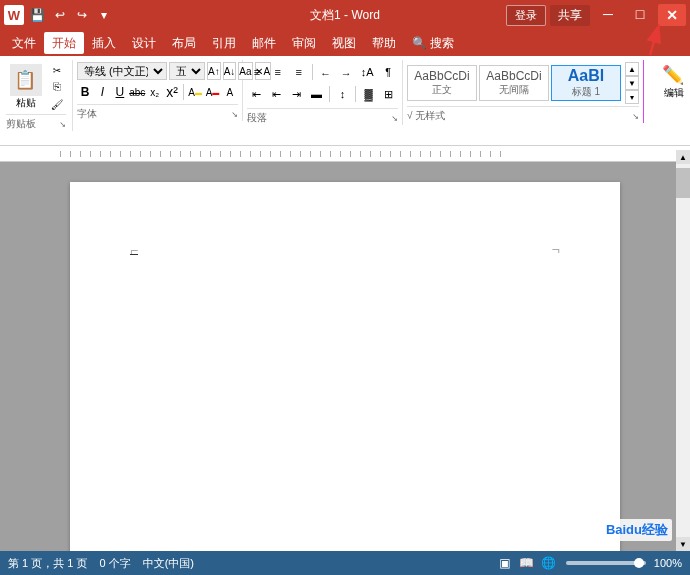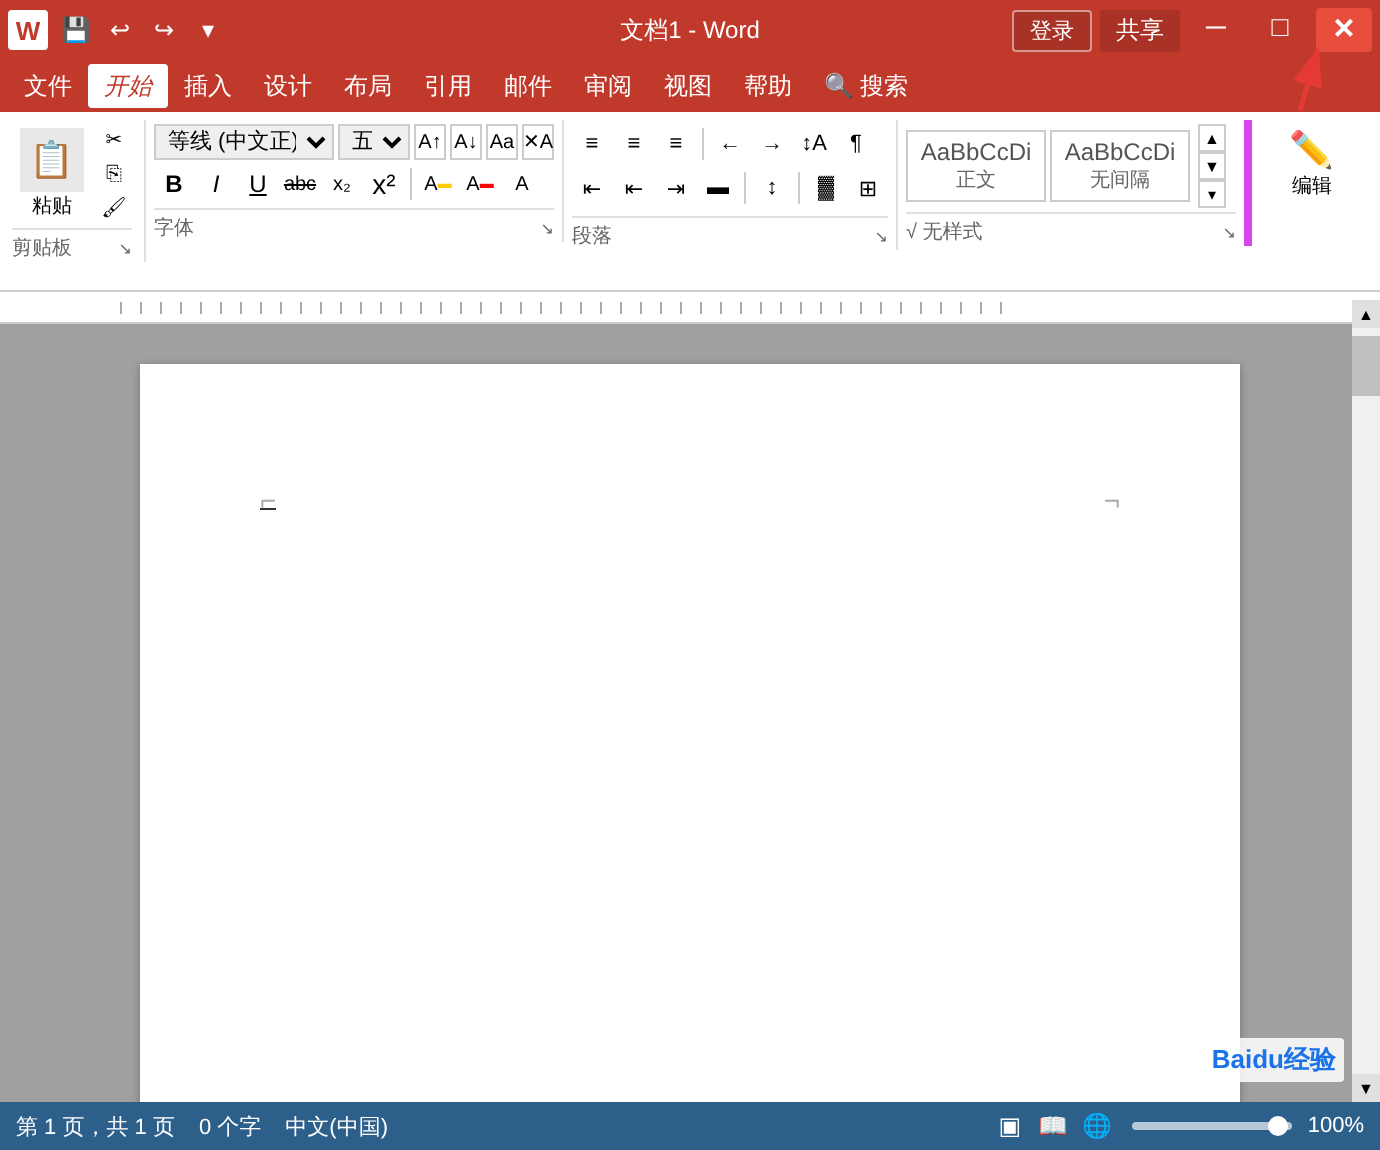--- a/index.html
+++ b/index.html
@@ -68,21 +68,20 @@
       font-size: 12px;
       cursor: pointer;
       border-radius: 2px;
       height: 22px;
       display: flex;
       align-items: center;
     }
     .menu-item.active {
       background: white;
       color: #c0392b;
-      font-style: italic;
     }
 
     
     #ribbon {
       background: white;
       border-bottom: 1px solid #d0d0d0;
       padding: 4px 4px 0 4px;
       display: flex;
       align-items: flex-start;
       min-height: 90px;
@@ -226,21 +225,21 @@
       font-size: 11px;
       cursor: pointer;
       display: flex; align-items: center; justify-content: center;
       border-radius: 2px;
     }
 
     
     .styles-group {
       display: flex;
       flex-direction: column;
-      border-right: 4px solid #d946ef;
+      border-right: 1px solid #d946ef;
       padding: 2px 4px 0 4px;
       flex: 1;
     }
     .styles-row {
       display: flex;
       align-items: center;
       gap: 2px;
     }
     .style-item {
       border: 1px solid #ccc;
@@ -559,20 +558,24 @@
     <div class="styles-group">
       <div class="styles-row">
         <div class="style-item">
           <span style="font-size:12px;color:#555;">AaBbCcDi</span>
           <span class="style-name">正文</span>
         </div>
         <div class="style-item">
           <span style="font-size:12px;color:#555;">AaBbCcDi</span>
           <span class="style-name">无间隔</span>
         </div>
+        <div class="style-item active-style">
+          <span style="font-size:16px;color:#1565c0;font-weight:bold;">AaBl</span>
+          <span class="style-name">标题 1</span>
+        </div>
         <div class="styles-scroll">
           <div class="styles-scroll-btn">▲</div>
           <div class="styles-scroll-btn">▼</div>
           <div class="styles-scroll-btn">▾</div>
         </div>
       </div>
       <div class="group-label-row">
         <span>√ 无样式</span>
         <span class="group-expand">↘</span>
       </div>

